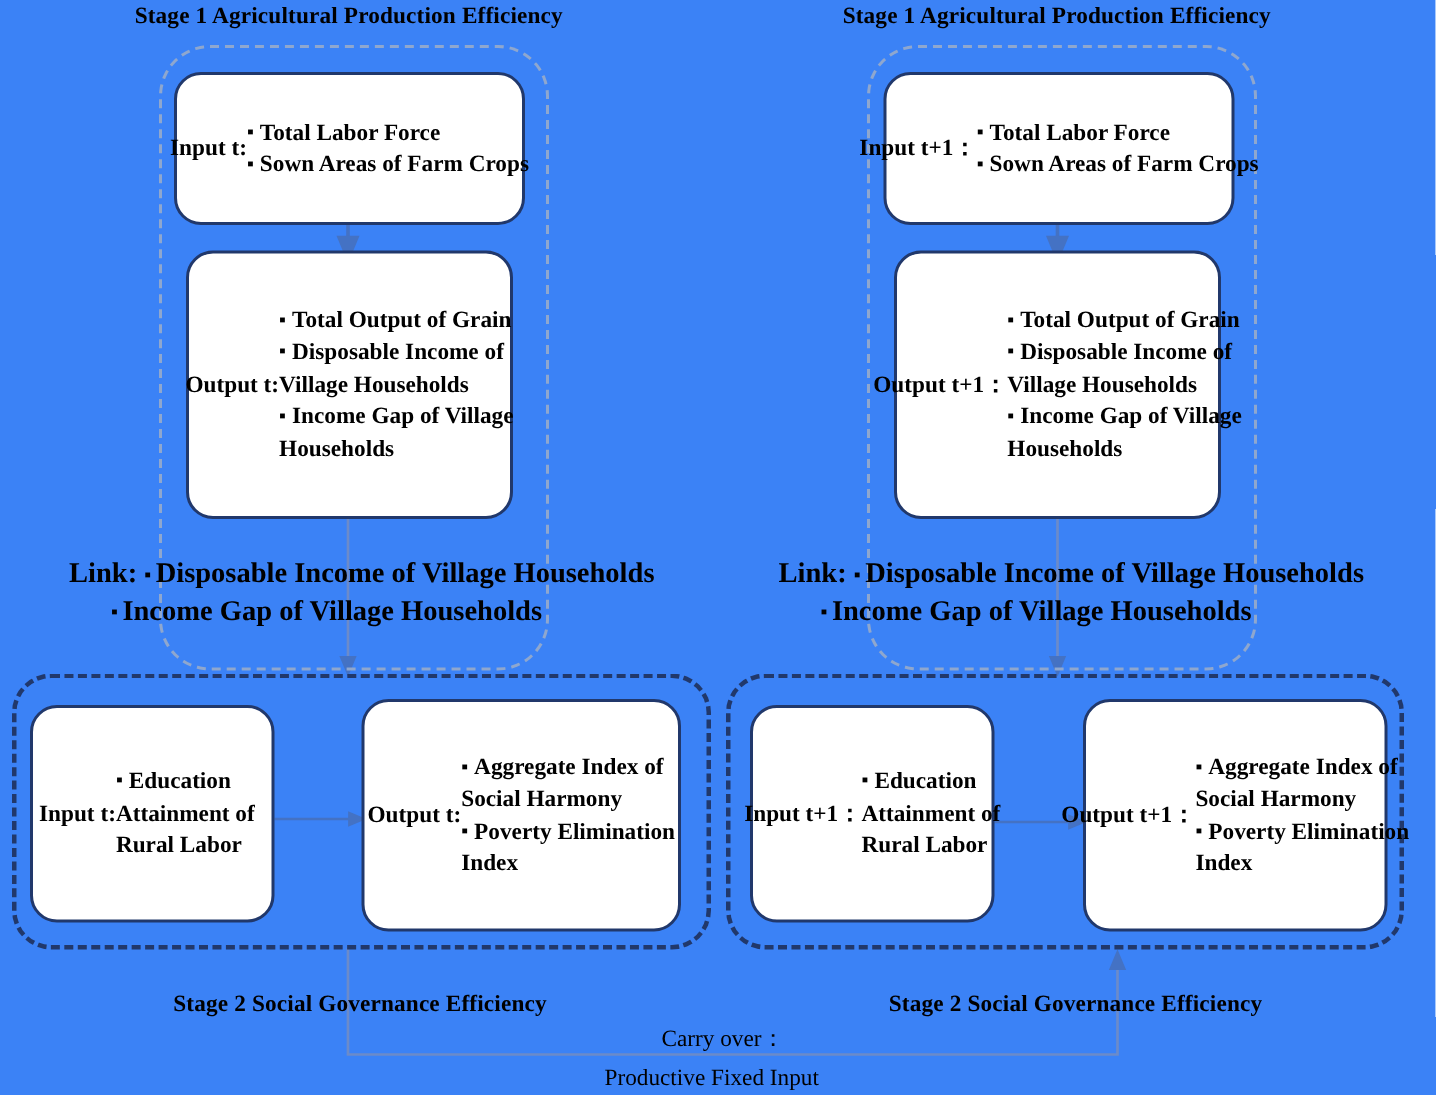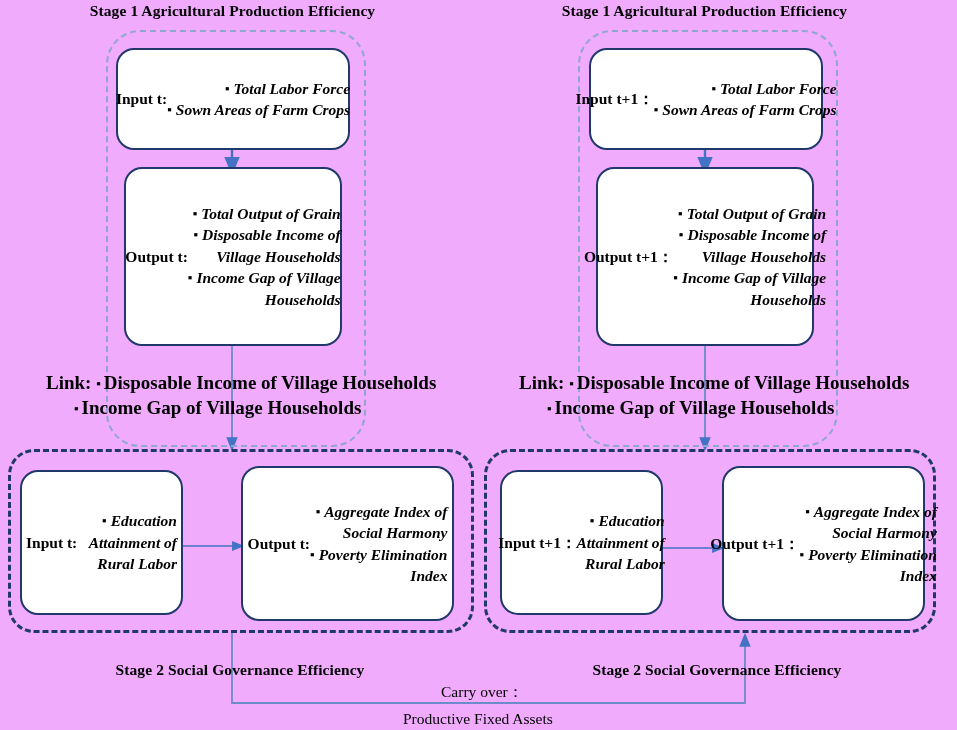--- a/index.html
+++ b/index.html
@@ -6,21 +6,21 @@
   body{
     font-family:"Liberation Serif", "DejaVu Serif", serif;
     color:#000000;
     -webkit-font-smoothing:antialiased;
   }
   #canvas{
     position:relative;
     width:957px;
     height:730px;
     overflow:hidden;
-    background:#f0abfc;
+    background:#3b82f6;
   }
   
   #lines{
     position:absolute;
     left:0; top:0;
     width:957px; height:730px;
     pointer-events:none;
   }
   
   .stage-title{
@@ -67,22 +67,21 @@
     list-style:none;
     margin:0;
     padding:0;
     width:100%;
   }
   .node .bullets li{
     font-weight:bold;
     font-size:15.5px;
     line-height:1.38;
     white-space:nowrap;
-    text-align:right;
-    font-style:italic;
+    text-align:left;
   }
   .node .bullets li.bul::before{
     content:"\25AA";
     font-size:13px;
     margin-right:4px;
     vertical-align:1px;
   }
   .node .bullets li.cont{
     
   }
@@ -243,15 +242,15 @@
       <li class="cont">Social Harmony</li>
       <li class="bul">Poverty Elimination</li>
       <li class="cont">Index</li>
     </ul>
   </div>
 
   <div class="stage-title" style="left:20px; top:661px; width:440px;">Stage 2 Social Governance Efficiency</div>
   <div class="stage-title" style="left:497px; top:661px; width:440px;">Stage 2 Social Governance Efficiency</div>
 
   <div class="carry-label" style="left:441px; top:682px;">Carry over：</div>
-  <div class="carry-label" style="left:403px; top:710px;">Productive Fixed Assets</div>
+  <div class="carry-label" style="left:403px; top:710px;">Productive Fixed Input</div>
 
 </div>
 
 </body></html>

